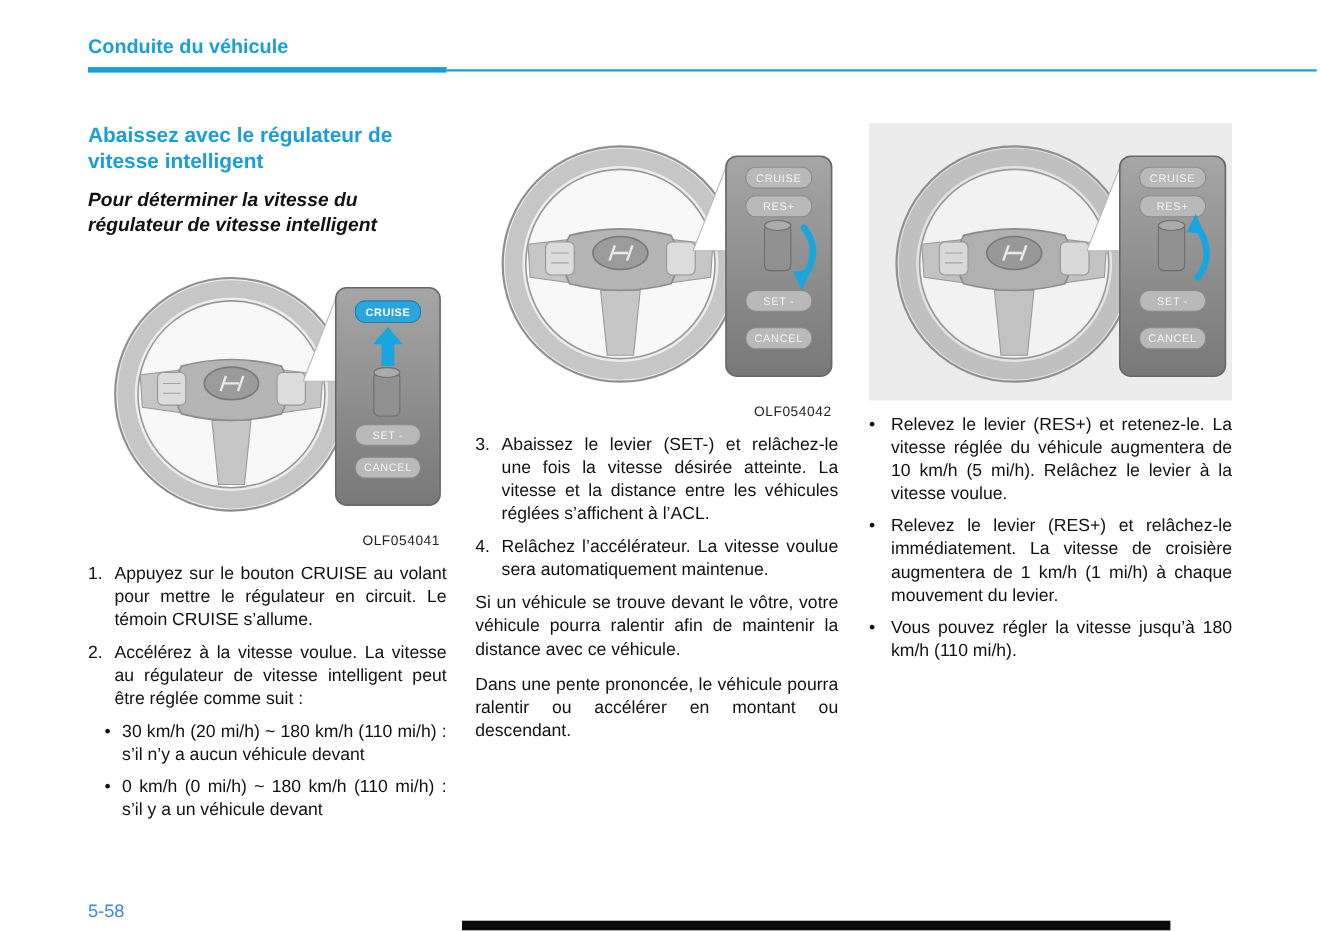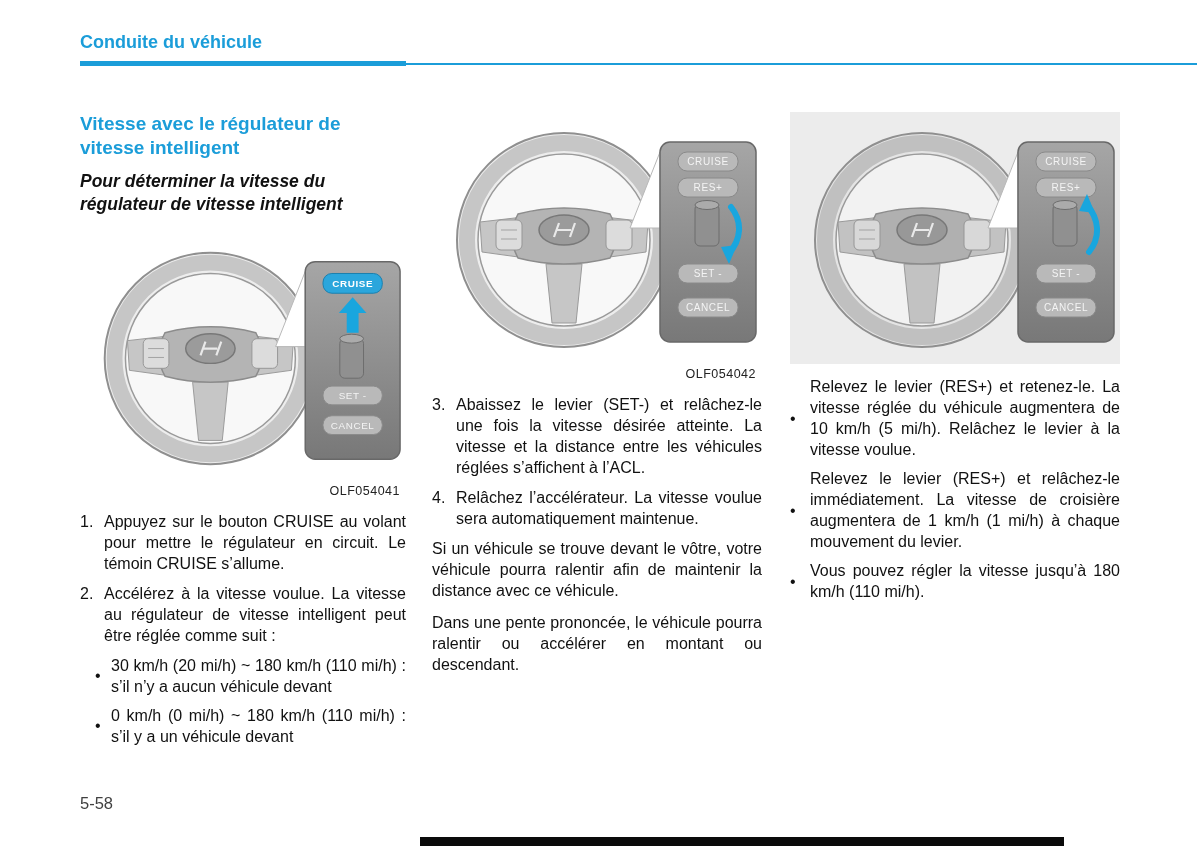--- a/index.html
+++ b/index.html
@@ -41,50 +41,50 @@
   .figure svg { width:100%; display:block; }
   .fig-label {
     text-align:right; font-size:12.5px; letter-spacing:.5px; color:#222;
     padding:3px 6px 0 0; line-height:15px;
   }
 
   .step { display:flex; font-size:16px; line-height:21px; margin-bottom:9px; }
   .step .num { flex:0 0 24px; }
   .step .txt { flex:1; text-align:justify; }
 
-  .bullet { display:flex; font-size:16px; line-height:21px; margin-bottom:8px;align-items:center; }
+  .bullet { display:flex; font-size:16px; line-height:21px; margin-bottom:8px; }
   .bullet::before { content:"•"; flex:0 0 16px; font-size:16px; }
   .bullet.indent { margin-left:15px; }
   #col3 .bullet::before { flex:0 0 20px; }
   .bullet .txt { flex:1; text-align:justify; }
 
   .para { font-size:16px; line-height:21px; text-align:justify; margin-bottom:11px; }
   .intro { font-size:16px; line-height:21px; margin-bottom:9px; }
 
   
   .pbtn {
     font-family:"Liberation Sans", sans-serif;
     font-size:10px; fill:#f4f4f4; text-anchor:middle; letter-spacing:.6px;
   }
   .pbtn-blue { fill:#ffffff; font-weight:bold; }
 
-  .page-number { position:absolute; left:80px; top:794px; font-size:16.5px; color:#404040; }
+  .page-number { position:absolute; left:80px; top:820px; font-size:16.5px; color:#3b82f6; }
   .bottom-bar  { position:absolute; left:420px; right:0; bottom:0; height:9px; background:#0a0a0a; }
 </style>
 </head>
 <body>
 
 <div class="page">
 
   <div class="header-title">Conduite du véhicule</div>
   <div class="rule-thick"></div>
   <div class="rule-thin"></div>
 
   <div class="col" id="col1">
-    <div class="sec-title">Vitesse avec le régulateur de vitesse intelligent</div>
+    <div class="sec-title">Abaissez avec le régulateur de vitesse intelligent</div>
     <div class="sec-sub">Pour déterminer la vitesse du régulateur de vitesse intelligent</div>
 
     <div class="figure">
       <div class="img-wrap">
         <svg viewBox="0 0 330 252">
           <defs>
             <linearGradient id="pg1" x1="0" y1="0" x2="0" y2="1">
               <stop offset="0" stop-color="#a6a6a6"></stop>
                 <stop offset="1" stop-color="#787878"></stop>
             </linearGradient>

